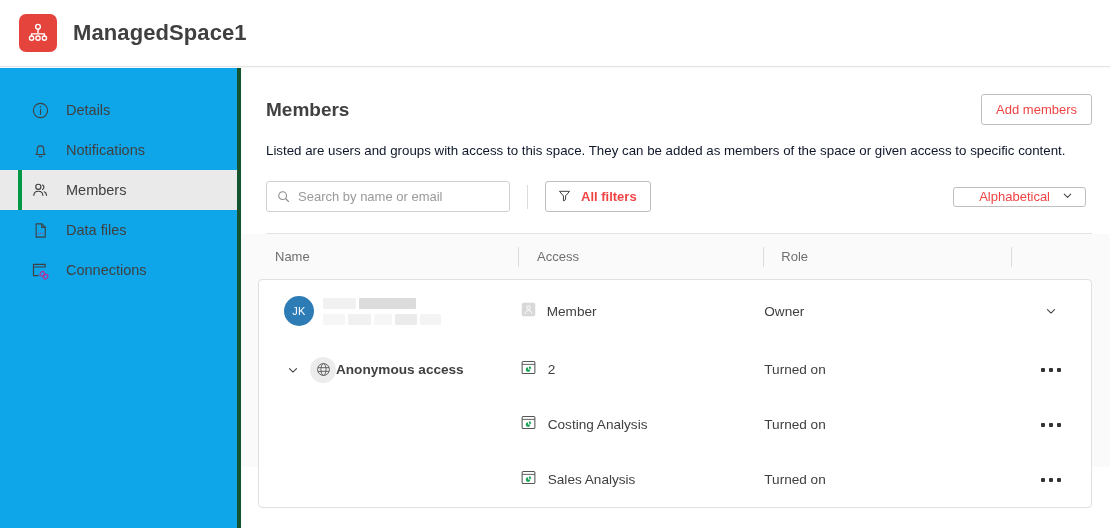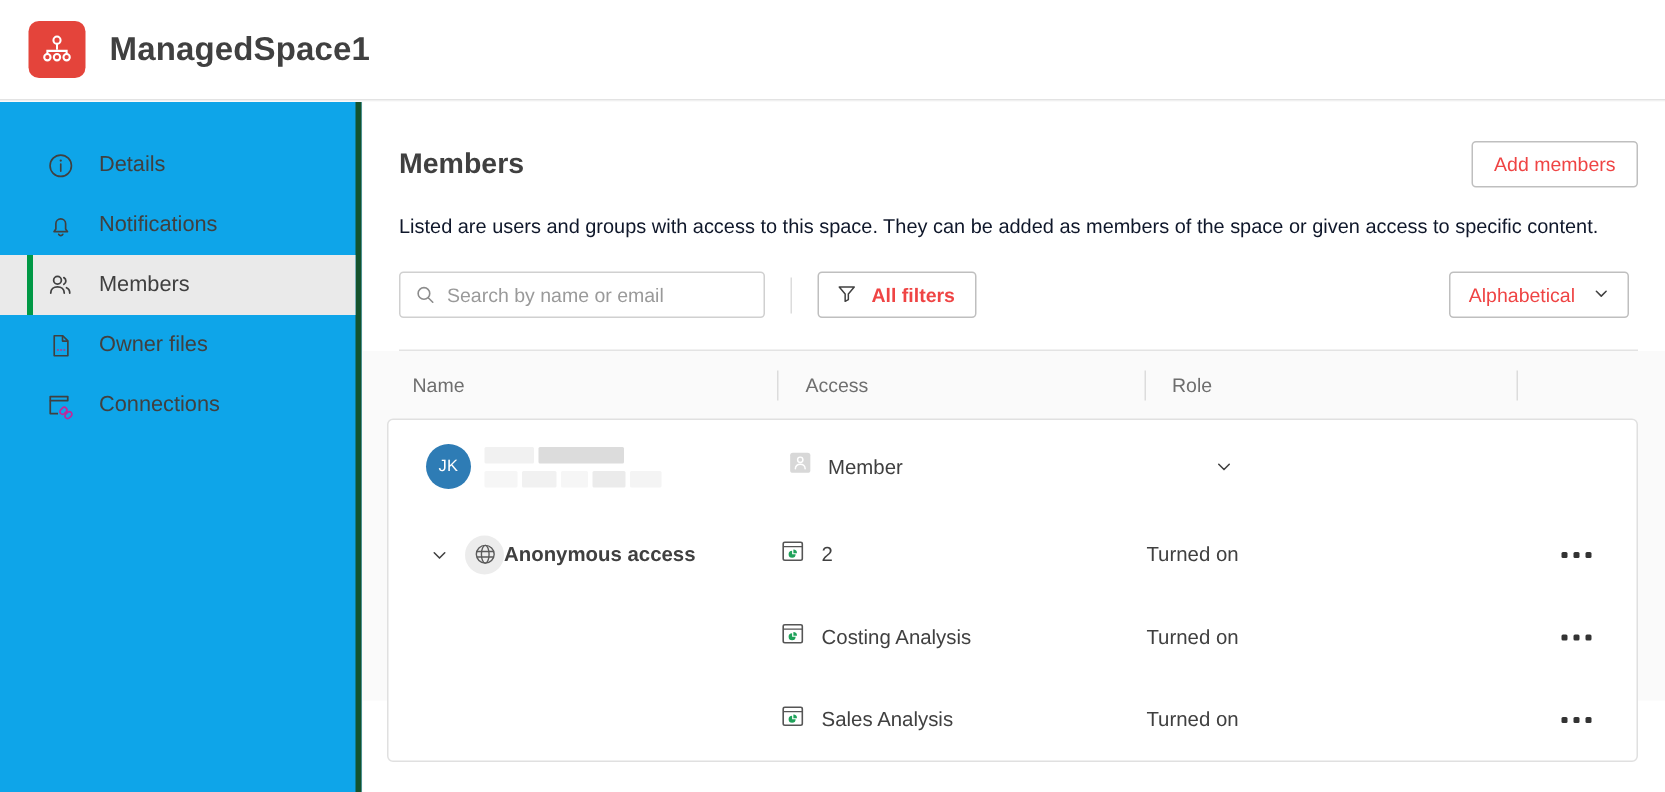--- a/index.html
+++ b/index.html
@@ -79,21 +79,21 @@
     font-size: 13px; color: #404040; padding: 0 8px 0 31px; width: 100%; height: 29px;
   }
   .search-input::placeholder { color: #9a9a9a; }
   .tool-divider { width: 1px; height: 24px; background: #dcdcdc; margin: 0 17px; }
   .btn-filters {
     height: 31px; padding: 0 13px 0 11px; display: flex; align-items: center;
     font-weight: 700; gap: 9px;
   }
   .spacer { flex: 1 1 auto; }
   .btn-sort {
-    height: 31px; padding: 0 11px 0 12px; display: flex; align-items: center; gap: 11px;
+    height: 20px; padding: 0 11px 0 25px; display: flex; align-items: center; gap: 11px;
   }
 
   .divider-line { margin-top: 21px; height: 1px; background: #e3e3e3; width: 100%; }
 
   
   .table-zone { background: #fafafa; height: 233px; padding: 0 18px 0 16px; }
   .thead { display: flex; height: 45px; align-items: center; padding-left: 16px; }
   .th {
     font-size: 13px; color: #6e6e6e; position: relative; height: 45px;
     display: flex; align-items: center;
@@ -206,21 +206,21 @@
     <div class="nav-item">
       <span class="nav-icon">
         <svg width="19" height="19" viewBox="0 0 24 24" fill="none" stroke="#404040" stroke-width="1.4">
           <path d="M6.5 3.6h7.2l4.3 4.3v12.5H6.5z" stroke-linejoin="round"></path>
           <path d="M13.5 3.6v4.5h4.5" stroke-linejoin="round"></path>
           <circle cx="9.6" cy="15.6" r=".85" fill="#b03a8f" stroke="none"></circle>
           <circle cx="12.3" cy="15.6" r=".85" fill="#b03a8f" stroke="none"></circle>
           <circle cx="15" cy="15.6" r=".85" fill="#b03a8f" stroke="none"></circle>
         </svg>
       </span>
-      <span class="nav-label">Owner files</span>
+      <span class="nav-label">Data files</span>
     </div>
 
     <div class="nav-item">
       <span class="nav-icon">
         <svg width="20" height="20" viewBox="0 0 24 24" fill="none" stroke="#404040" stroke-width="1.4">
           <path d="M4.2 5.2h14v3.2h-14z" stroke-linejoin="round"></path>
           <path d="M4.2 8.4v10.4h6.2" stroke-linejoin="round"></path>
           <g stroke="#c2279a">
             <path d="M12.6 18.8a2.1 2.1 0 0 1 0-3l1.3-1.3a2.1 2.1 0 0 1 3 3l-1.3 1.3a2.1 2.1 0 0 1-3 0z"></path>
             <path d="M16.6 22.2a2.1 2.1 0 0 1 0-3l1.3-1.3a2.1 2.1 0 0 1 3 3l-1.3 1.3a2.1 2.1 0 0 1-3 0z"></path>
@@ -317,20 +317,21 @@
           <div class="cell cell-access">
             <span>
               <svg width="17" height="17" viewBox="0 0 24 24">
                 <rect x="2.5" y="2.5" width="19" height="19" rx="2.5" fill="#d8d8d8"></rect>
                 <circle cx="12" cy="9.2" r="2.5" fill="none" stroke="#ffffff" stroke-width="1.4"></circle>
                 <path d="M7.4 17.6c0-2.6 2.1-4.2 4.6-4.2s4.6 1.6 4.6 4.2" fill="none" stroke="#ffffff" stroke-width="1.4" stroke-linecap="round"></path>
               </svg>
             </span>
             <span class="access-label">Member</span>
           </div>
+          <div class="cell cell-role">Owner</div>
           <div class="cell cell-actions">
             <span class="chev-btn">
               <svg width="14" height="14" viewBox="0 0 24 24" fill="none" stroke="#404040" stroke-width="1.8">
                 <path d="M6 9.5 12 15.5 18 9.5" stroke-linecap="round" stroke-linejoin="round"></path>
               </svg>
             </span>
           </div>
         </div>
 
         <div class="row">

